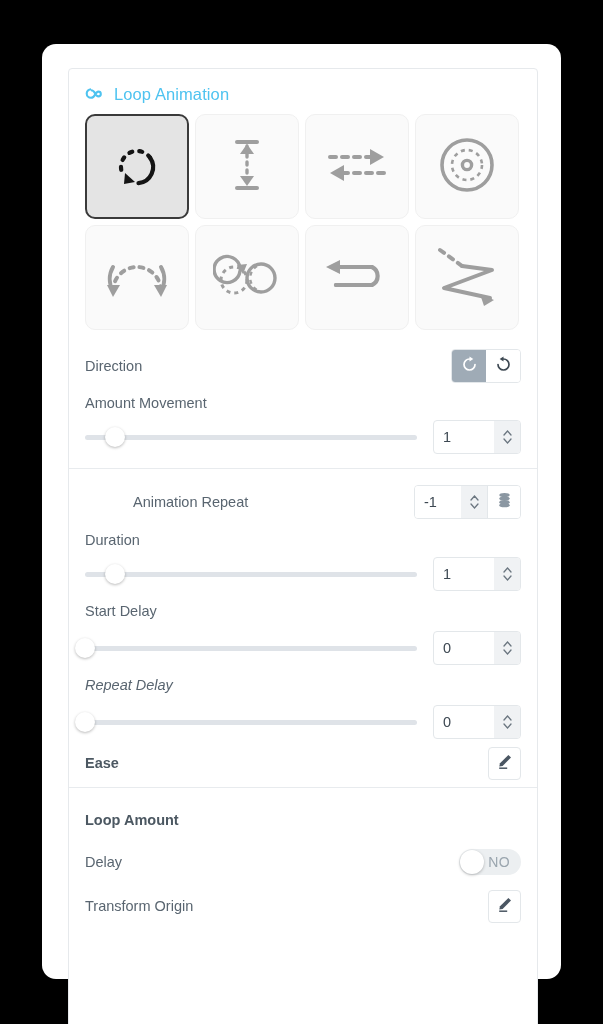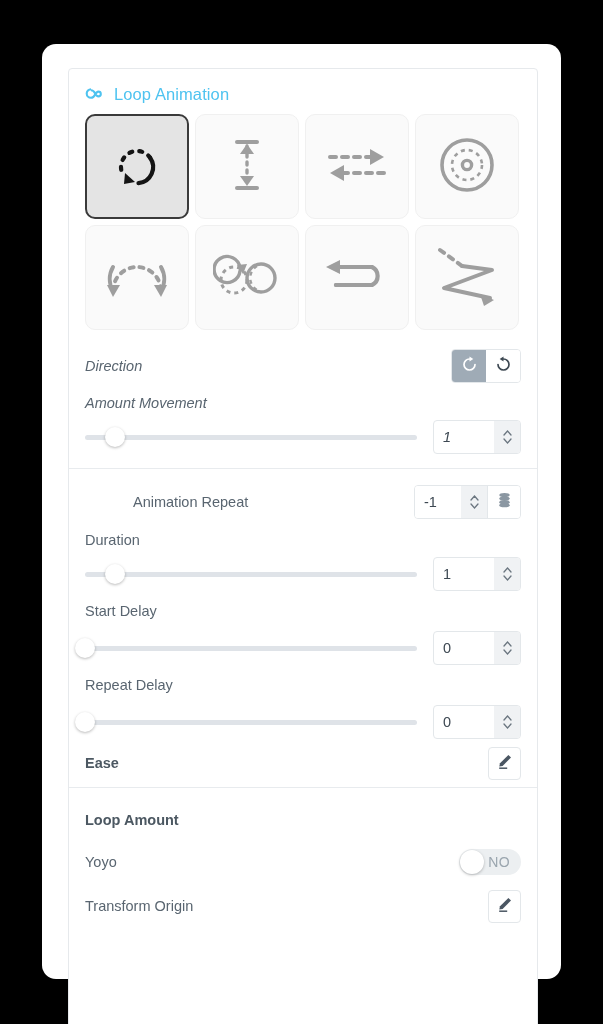--- a/index.html
+++ b/index.html
@@ -316,21 +316,21 @@
           <span>
             <svg width="66" height="64" viewBox="0 0 66 64">
               <polyline points="6,6 28,22" fill="none" stroke="#9e9e9e" stroke-width="4" stroke-linecap="round" stroke-dasharray="5 6"></polyline>
               <polyline points="28,22 58,26 10,44 56,54" fill="none" stroke="#9e9e9e" stroke-width="4" stroke-linecap="round" stroke-linejoin="round"></polyline>
               <path d="M60 56 L46 50 L50 62 Z" fill="#9e9e9e"></path>
             </svg>
           </span>
         </div>
       </div>
 
-      <div class="section" style="padding-top:16px;font-style:italic;">
+      <div class="section" style="padding-top:16px;">
 
         <div class="row" style="min-height:40px;">
           <span class="label">Direction</span>
           <div class="segmented">
             <div class="seg active">
               <span>
                 <svg width="17" height="17" viewBox="0 0 17 17">
                   <path d="M14 8.5A5.5 5.5 0 1 1 8.5 3" fill="none" stroke="#ffffff" stroke-width="1.7" stroke-linecap="round"></path>
                   <path d="M8.5 0.6 L8.5 5.6 L12.3 3.1 Z" fill="#ffffff"></path>
                 </svg>
@@ -436,21 +436,21 @@
               <svg width="9" height="6" viewBox="0 0 9 6">
                   <polyline points="1,5 4.5,1 8,5" fill="none" stroke="#6b7680" stroke-width="1.3" stroke-linecap="round"></polyline>
                 </svg>
               <svg width="9" height="6" viewBox="0 0 9 6">
                   <polyline points="1,1 4.5,5 8,1" fill="none" stroke="#6b7680" stroke-width="1.3" stroke-linecap="round"></polyline>
                 </svg>
             </span>
           </div>
         </div>
 
-        <div class="row" style="min-height:40px;">
+        <div class="row" style="min-height:40px;font-style:italic;">
           <span class="label">Repeat Delay</span>
         </div>
         <div class="slider-row">
           <div class="slider">
             <div class="slider-track"></div>
             <div class="slider-thumb" id="thumb-repeatdelay" style="left: 0%;"></div>
           </div>
           <div class="numfield">
             <span class="val">0</span>
             <span class="stepper">
@@ -478,21 +478,21 @@
       </div>
 
       <div class="divider"></div>
 
       <div class="section" style="padding-top:12px;">
         <div class="row" style="min-height:40px;">
           <span class="label bold">Loop Amount</span>
         </div>
 
         <div class="row" style="min-height:44px;">
-          <span class="label">Yoyo</span>
+          <span class="label">Delay</span>
           <div class="switch">
             <span class="knob"></span>
             <span class="state">NO</span>
           </div>
         </div>
 
         <div class="row" style="min-height:44px;">
           <span class="label">Transform Origin</span>
           <div class="iconbtn">
             <span>

